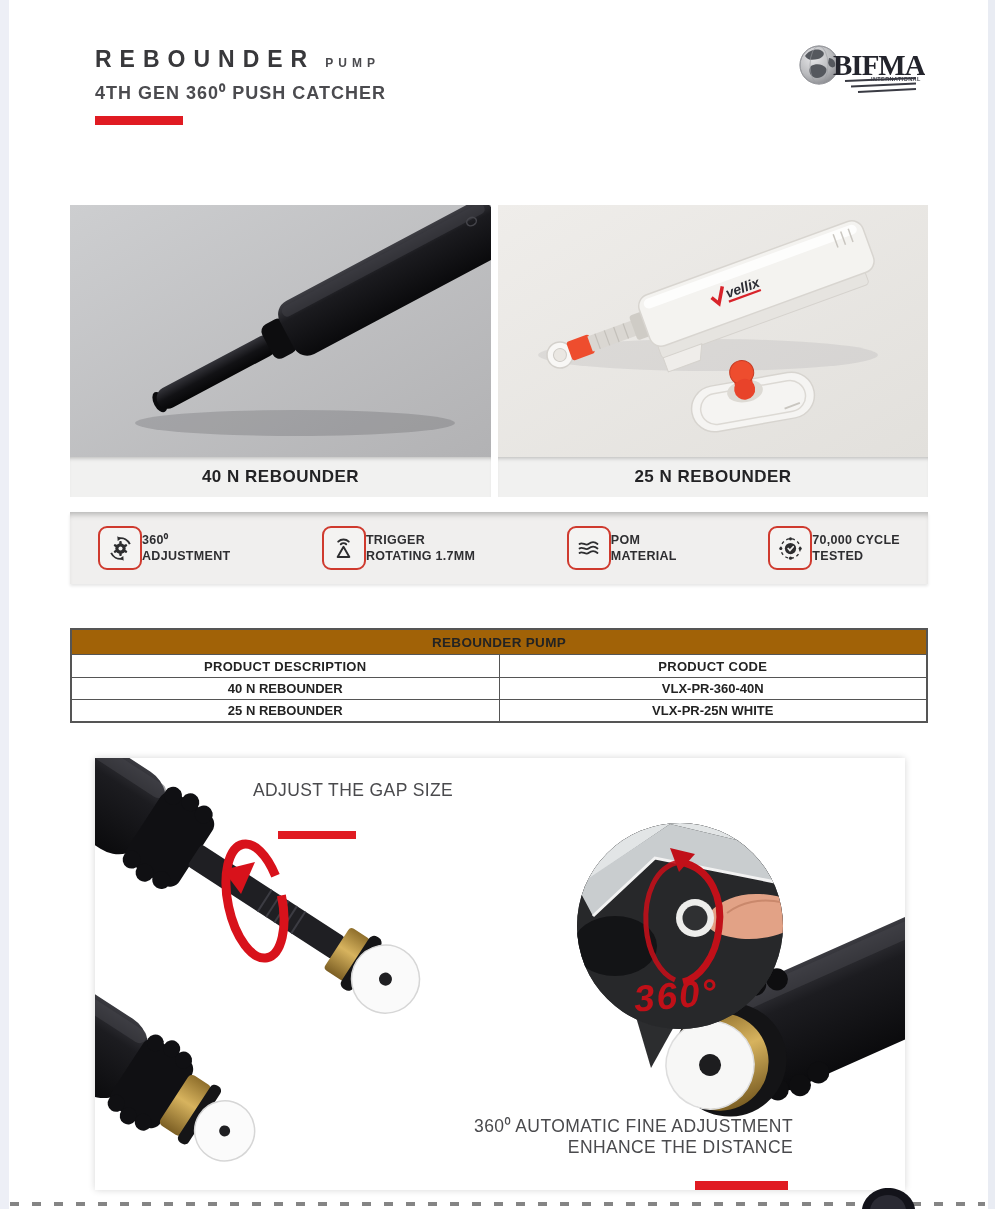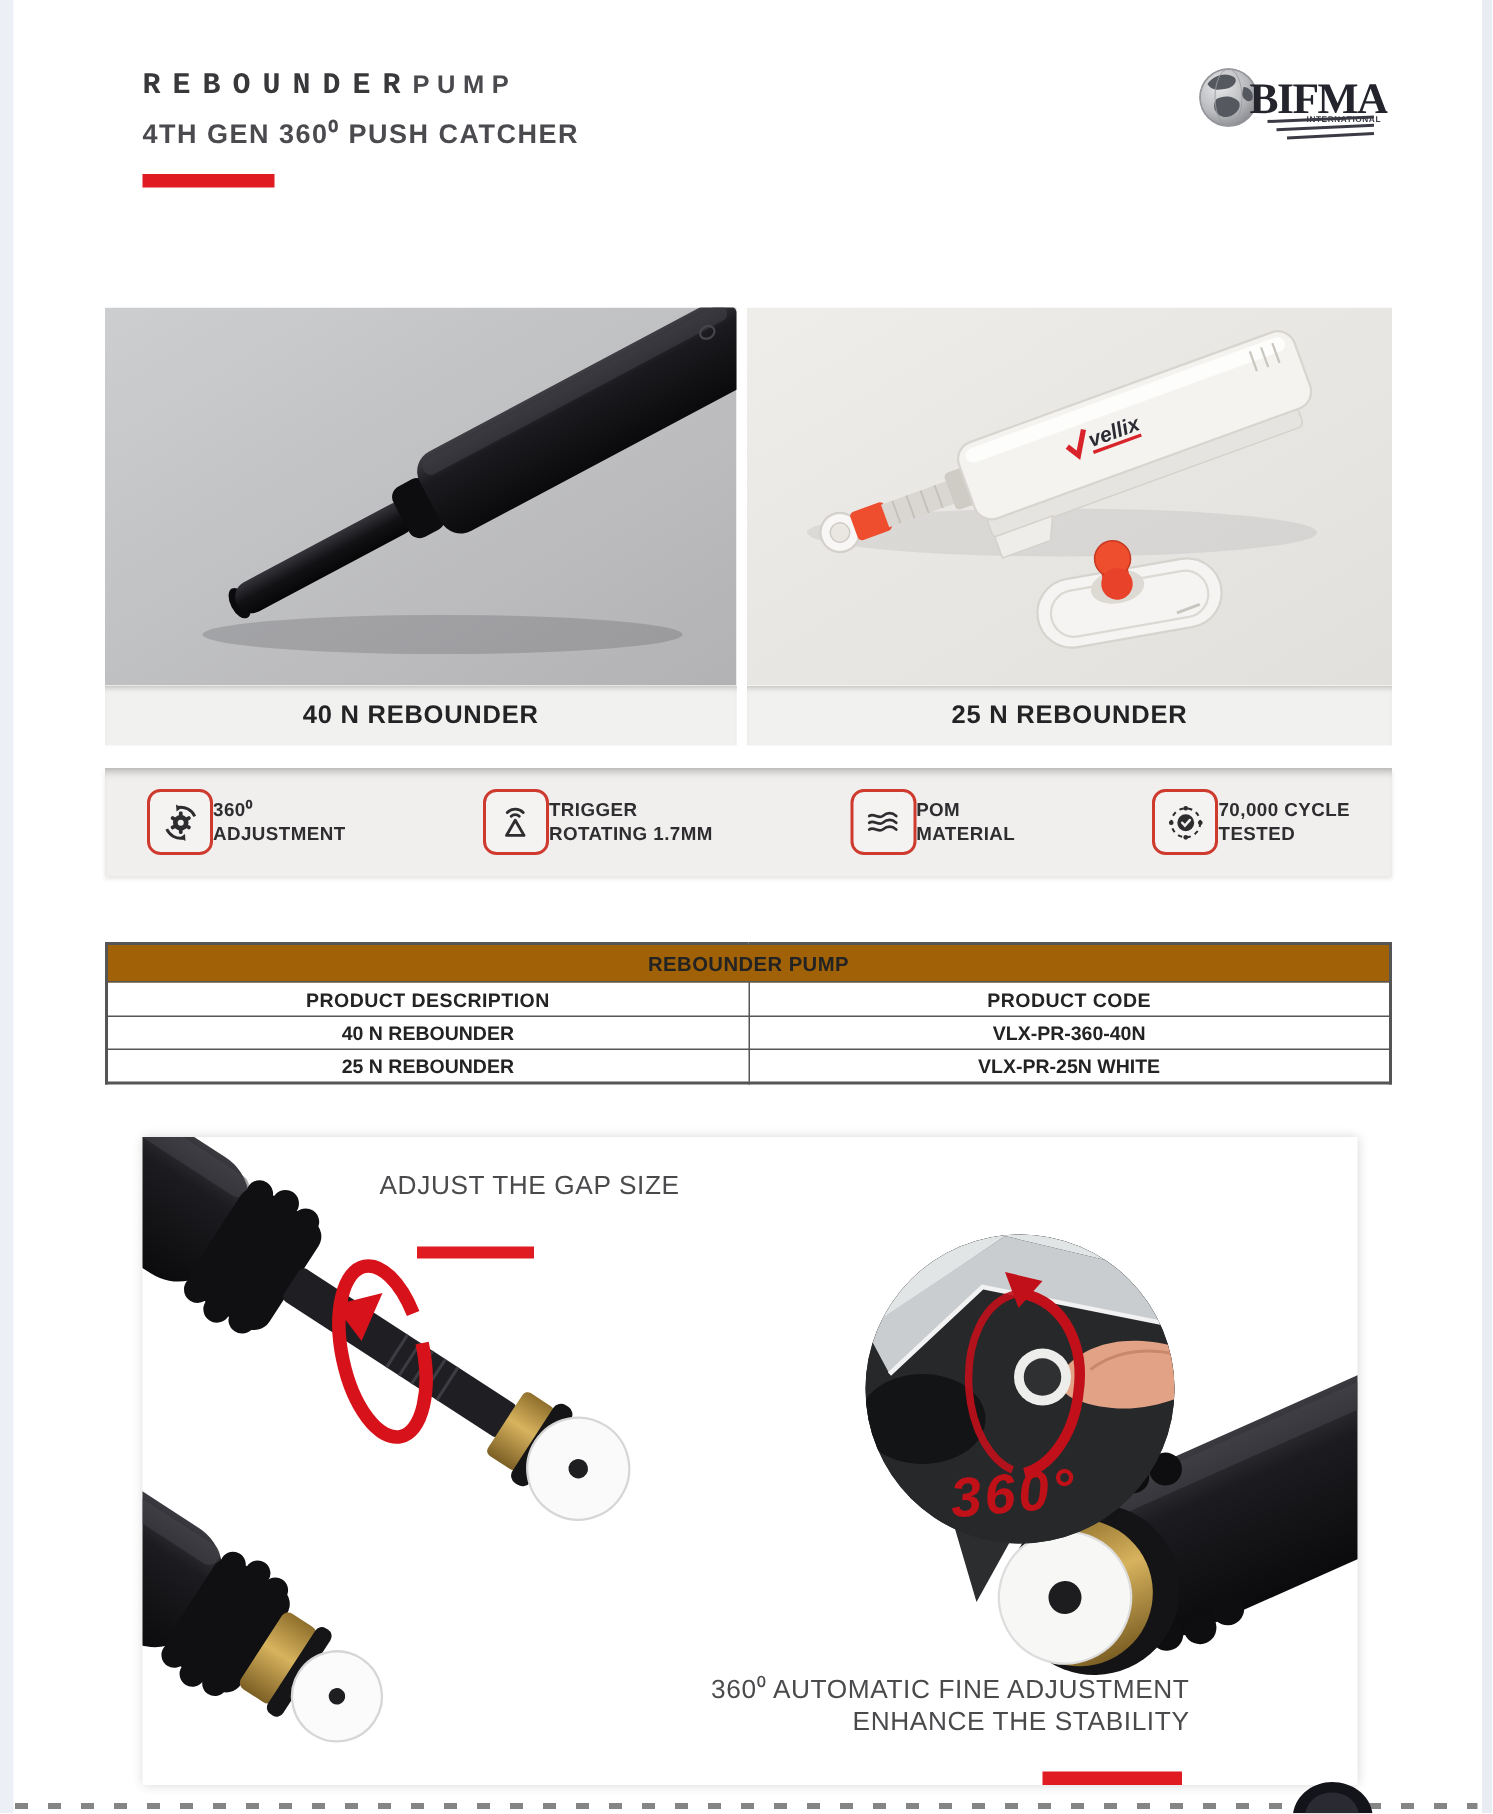--- a/index.html
+++ b/index.html
@@ -5,22 +5,22 @@
   html,body{margin:0;padding:0;background:#fff;}
   .page{position:relative;width:995px;height:1209px;background:#ffffff;overflow:hidden;
         font-family:"Liberation Sans", sans-serif;color:#3c3c3f;}
   .edge-strip{position:absolute;top:0;bottom:0;background:#edeff6;}
   .edge-strip.left{left:0;width:9px;}
   .edge-strip.right{right:0;width:7px;background:#e9ecf3;}
 
   
   .hdr{position:absolute;left:95px;top:46px;}
   .title-row{display:flex;align-items:baseline;}
-  .t-main{font-size:20px;font-weight:700;letter-spacing:8px;color:#38383b;font-family:Liberation Mono, monospace;}
-  .t-suffix{font-size:17px;font-weight:700;letter-spacing:5px;color:#4a4a4e;}
+  .t-main{font-size:23px;font-weight:700;letter-spacing:8px;color:#38383b;}
+  .t-suffix{font-size:12px;font-weight:700;letter-spacing:5px;color:#4a4a4e;margin-left:10px;}
   .t-sub{font-size:18px;font-weight:700;letter-spacing:1px;color:#4b4b4f;margin-top:7px;}
   .red-bar{position:absolute;background:#e01b22;}
   .bar-title{left:95px;top:116px;width:88px;height:9px;}
   .bifma{position:absolute;left:795px;top:38px;width:130px;height:64px;}
 
   
   .photo-card{position:absolute;top:205px;}
   .photo-card.left{left:70px;width:421px;}
   .photo-card.right{left:498px;width:430px;}
   .photo{width:100%;height:252px;display:block;}
@@ -398,21 +398,21 @@
       </g>
     </svg>
 
     <div class="callout callout-left">
       <div>ADJUST THE GAP SIZE</div>
     </div>
     <div class="bar-in-card bar-left"></div>
 
     <div class="callout callout-right">
       <div>360⁰ AUTOMATIC FINE ADJUSTMENT</div>
-      <div>ENHANCE THE STABILITY</div>
+      <div>ENHANCE THE DISTANCE</div>
     </div>
     <div class="bar-in-card bar-right"></div>
   </div>
 
   <div class="bottom-dashes"></div>
   <svg class="cutoff-badge" viewBox="0 0 64 21">
     <path d="M6 21 C8 8 20 0 32 0 C45 0 57 8 59 21 Z" fill="#13131a"></path>
     <path d="M14 21 C16 12 23 7 32 7 C41 7 48 12 50 21 Z" fill="#2a2a33"></path>
   </svg>
 </div>

